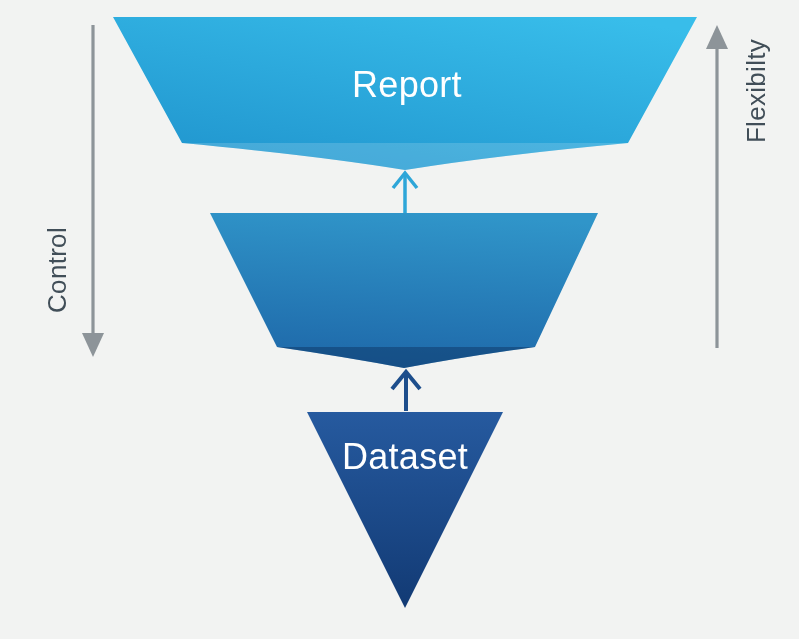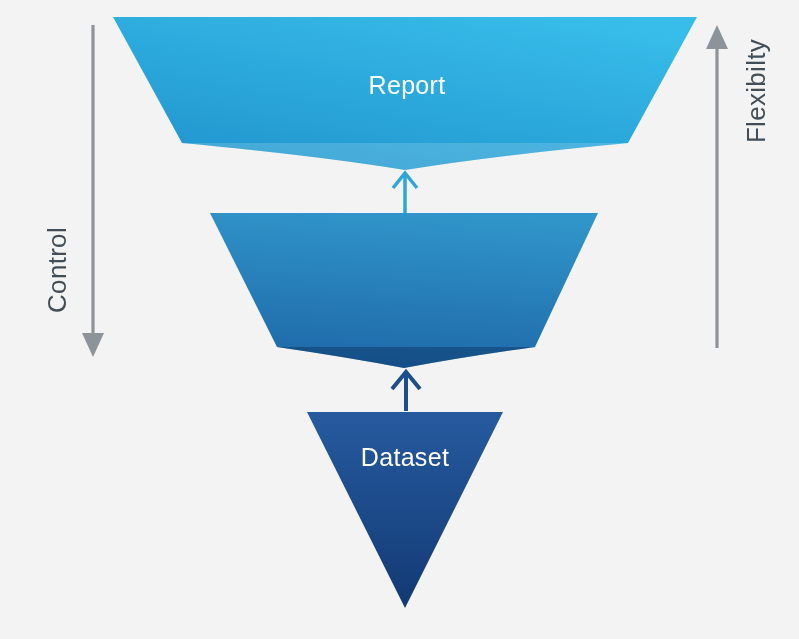--- a/index.html
+++ b/index.html
@@ -18,21 +18,21 @@
   .stage svg {
     position: absolute;
     left: 0;
     top: 0;
     display: block;
   }
   .shape-label {
     position: absolute;
     transform: translate(-50%, -50%);
     color: #ffffff;
-    font-size: 25px;
+    font-size: 36px;
     font-weight: 400;
     letter-spacing: 0.3px;
     white-space: nowrap;
     pointer-events: none;
   }
   .axis-label {
     position: absolute;
     transform: translate(-50%, -50%) rotate(-90deg);
     color: #414e58;
     font-size: 26px;

